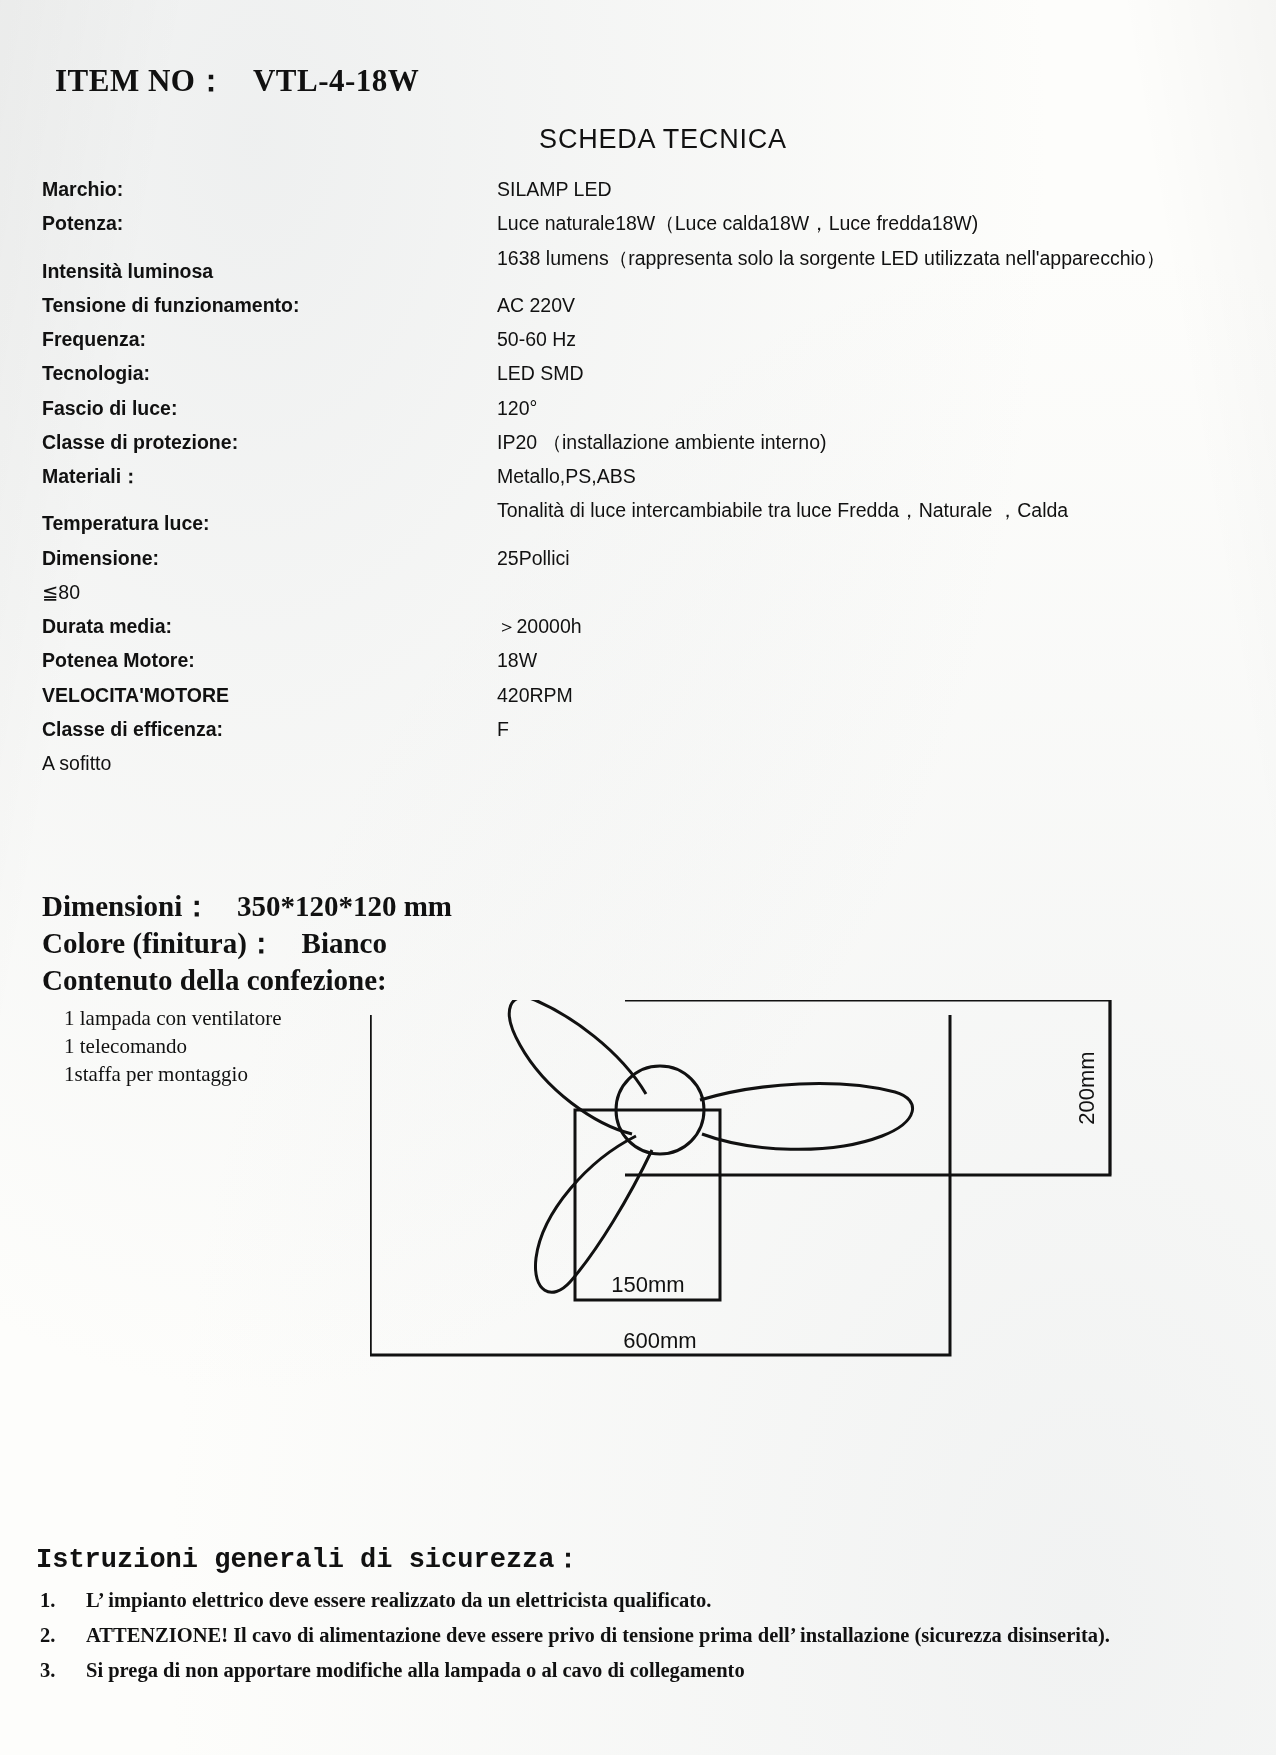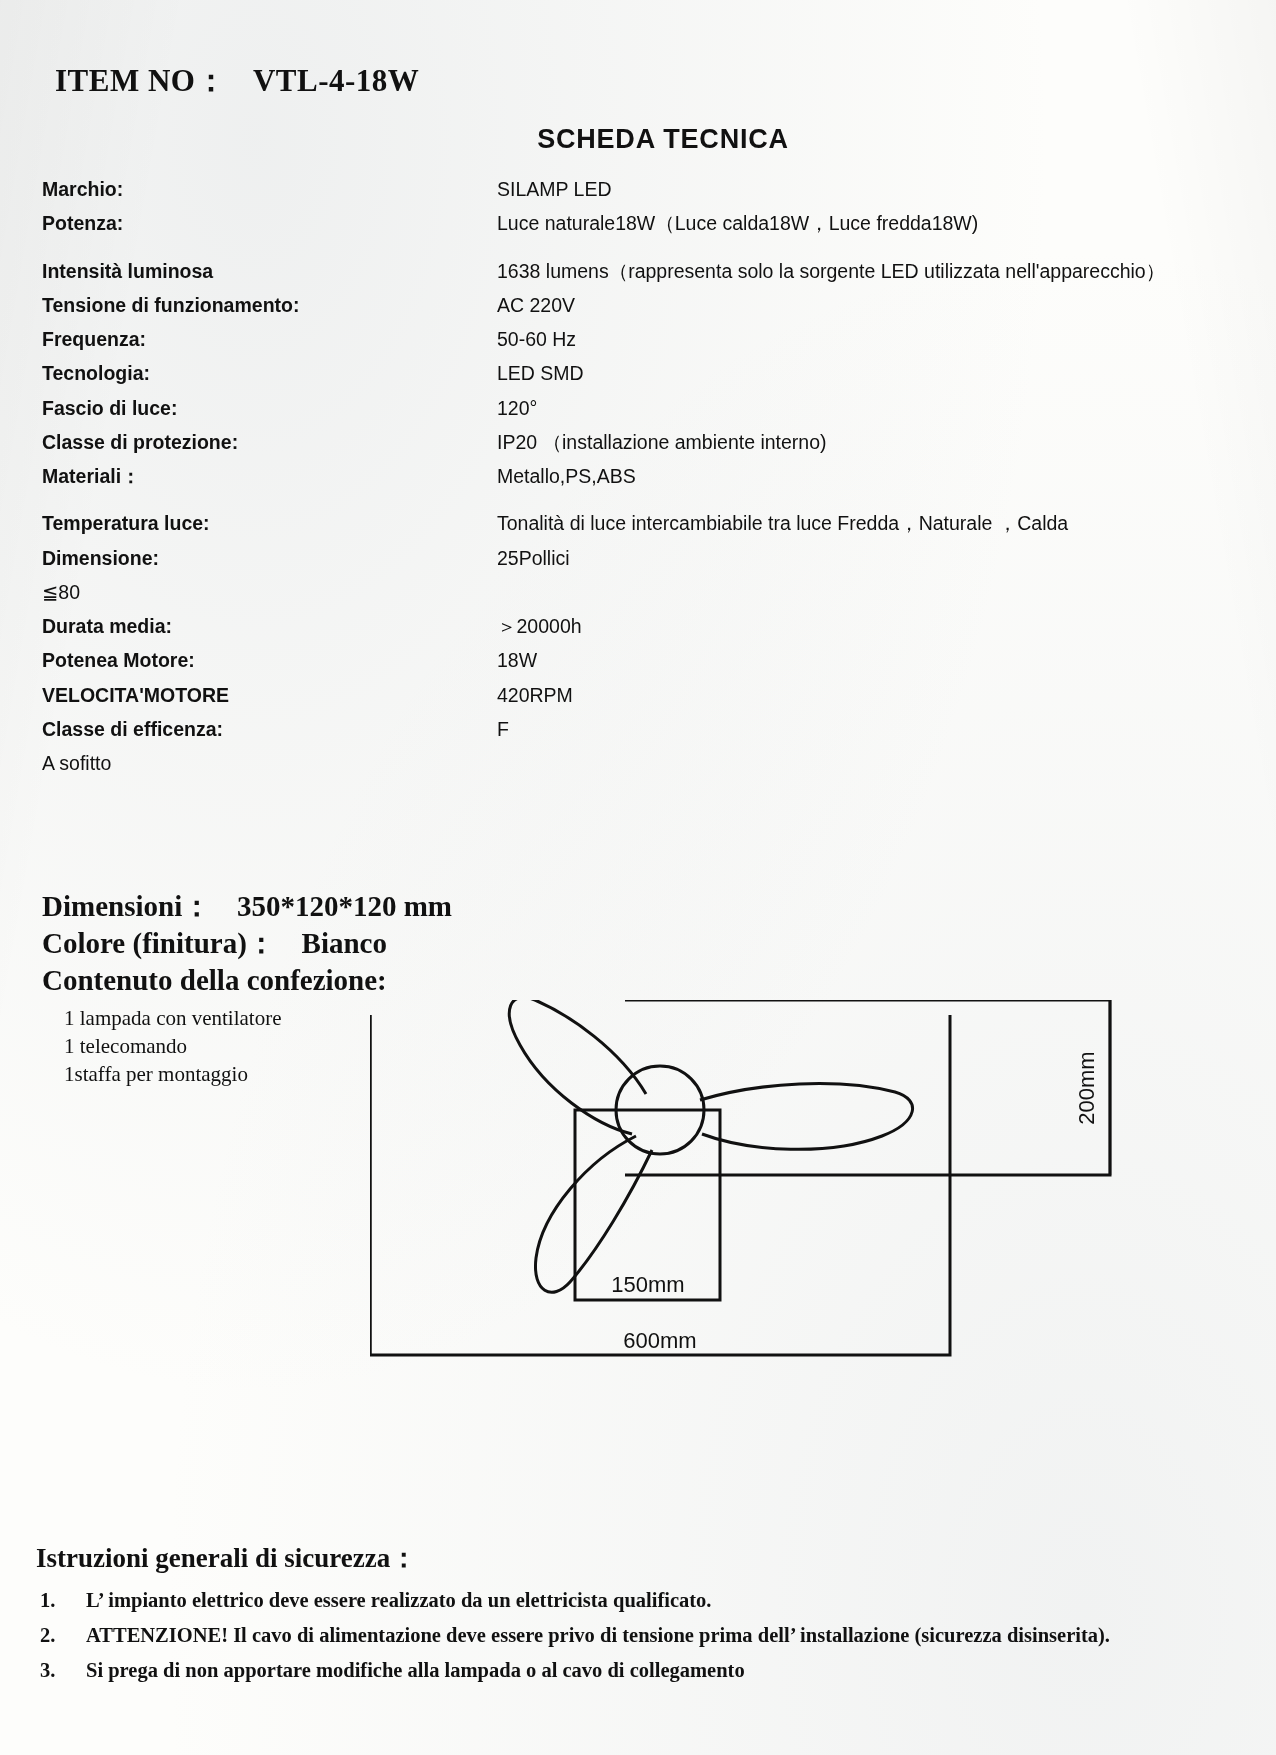--- a/index.html
+++ b/index.html
@@ -42,34 +42,34 @@
   }
   .item-no .val { margin-left: 26px; }
 
   .doc-title {
     position: absolute;
     left: 0;
     right: 0;
     top: 124px;
     text-align: center;
     padding-left: 50px;
-    font-weight: bold;
+    font-weight: normal;
     font-size: 27px;
     letter-spacing: 0.8px;
   }
 
   .spec-table {
     position: absolute;
     left: 42px;
     top: 172px;
     width: 1200px;
   }
   .spec-row {
     display: flex;
-    align-items: flex-end;
+    align-items: flex-start;
     margin-bottom: 3px;
     min-height: 30px;
   }
   .spec-label {
     width: 455px;
     flex: 0 0 455px;
     font-weight: bold;
     font-size: 19.5px;
     line-height: 1.45;
     padding-top: 3px;
@@ -109,21 +109,21 @@
     left: 370px;
     top: 1000px;
     width: 880px;
     height: 530px;
   }
 
   .safety-title {
     position: absolute;
     left: 36px;
     top: 1540px;
-    font-family: Liberation Serif, serif;
+    font-family: Liberation Mono, monospace;
     font-weight: bold;
     font-size: 27px;
   }
   .safety-list {
     position: absolute;
     left: 40px;
     top: 1586px;
     width: 1190px;
     font-family: "Liberation Serif", serif;
     font-weight: bold;

